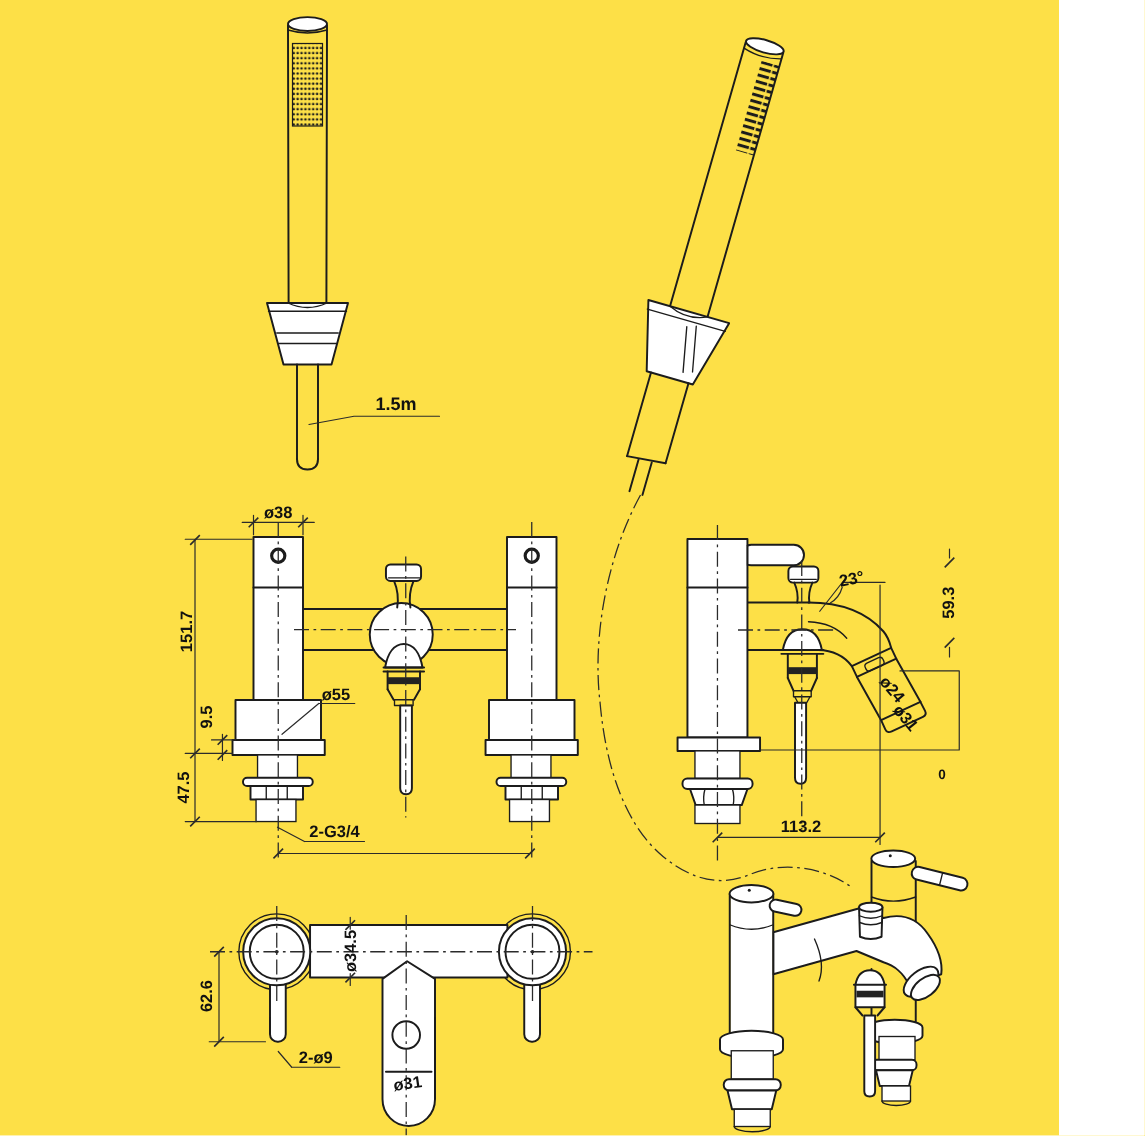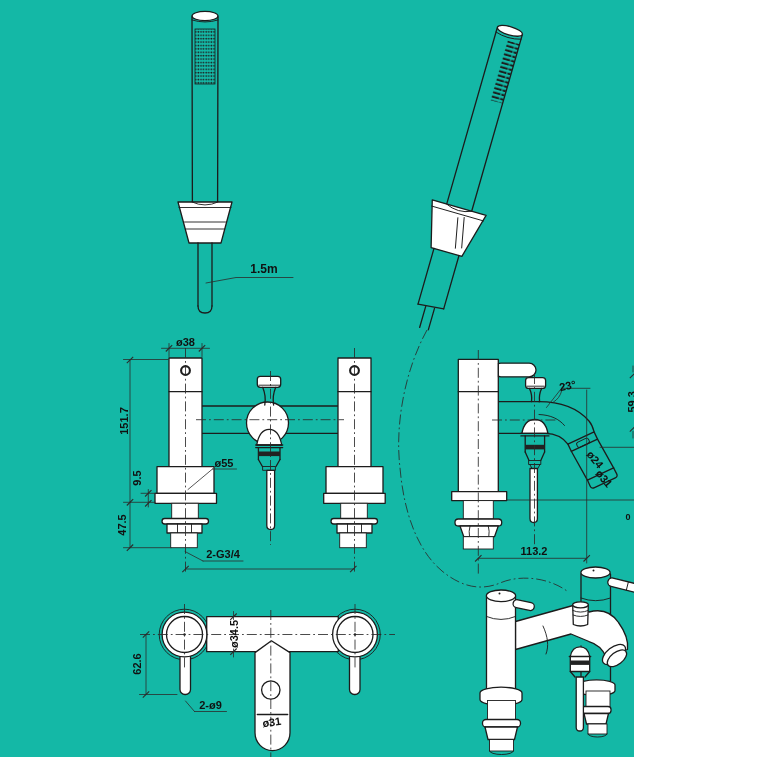--- a/index.html
+++ b/index.html
@@ -1,16 +1,16 @@
 <!DOCTYPE html>
 <html><head>
 <meta charset="utf-8">
 <style>
   html,body{margin:0;padding:0;background:#fff;}
-  .stage{position:relative;width:634px;height:757px;background:#14b8a6;overflow:hidden;
+  .stage{position:relative;width:706px;height:757px;background:#fde047;overflow:hidden;
          font-family:"Liberation Sans", sans-serif;}
   svg{display:block}
   .o{fill:#ffffff;stroke:#1c1c1c;stroke-width:1.3;stroke-linejoin:round;stroke-linecap:round;}
   .l{fill:none;stroke:#1c1c1c;stroke-width:1.3;stroke-linejoin:round;stroke-linecap:round;}
   .t{fill:none;stroke:#1c1c1c;stroke-width:0.9;stroke-linejoin:round;stroke-linecap:round;}
   .d{fill:none;stroke:#2b2b2b;stroke-width:0.8;stroke-linecap:round;}
   .ch{fill:none;stroke:#2b2b2b;stroke-width:0.85;stroke-dasharray:10 3 1.8 3;}
   .dk{fill:#222;stroke:none;}
   .hx{fill:#ffffff;stroke:#1c1c1c;stroke-width:0.9;}
   .txt{font-family:"Liberation Sans", sans-serif;font-size:11px;font-weight:700;fill:#111;}

